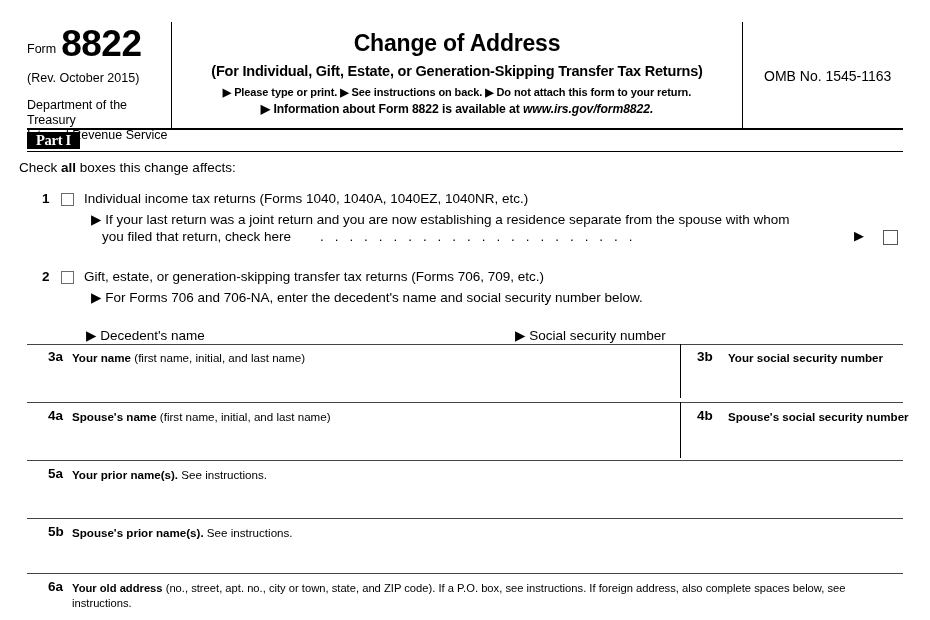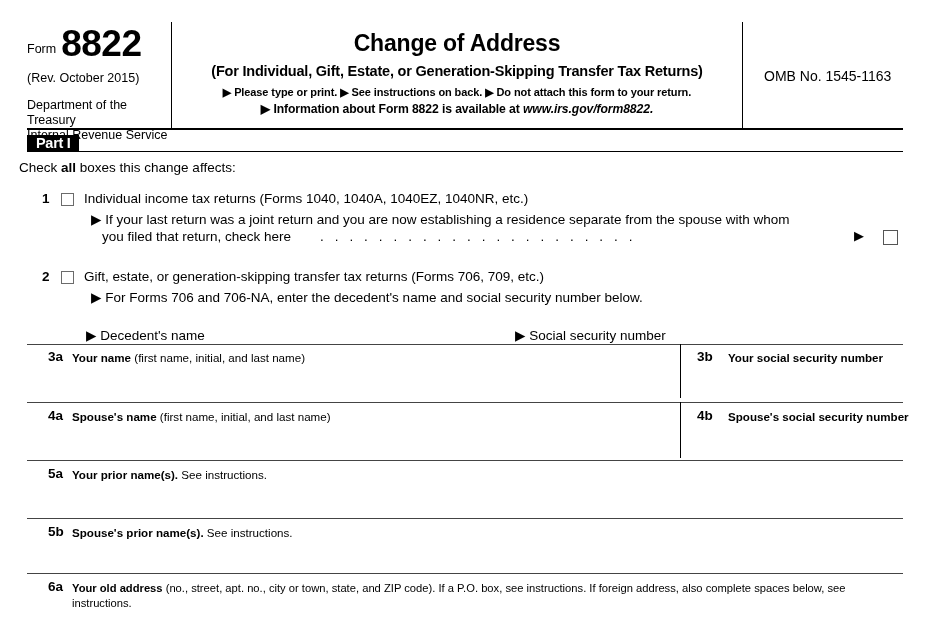--- a/index.html
+++ b/index.html
@@ -115,21 +115,22 @@
 
   
   .part-band {
     position: absolute;
     left: 27px;
     top: 130px;
     width: 876px;
     height: 21px;
     border-bottom: 1.5px solid #000;
     display: flex;
-    align-items: flex-end;
+    align-items: center;
+    font-family: Liberation Serif, serif;
   }
   .part-tag {
     background: #000;
     color: #fff;
     font-size: 14.5px;
     font-weight: bold;
     padding: 0 9px;
     display: flex;
     align-items: center;
     letter-spacing: -0.3px;

